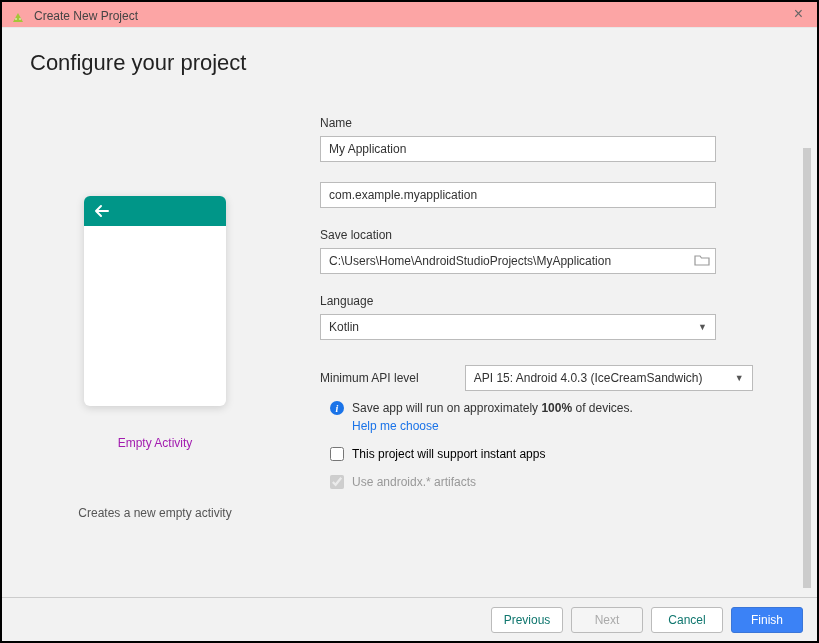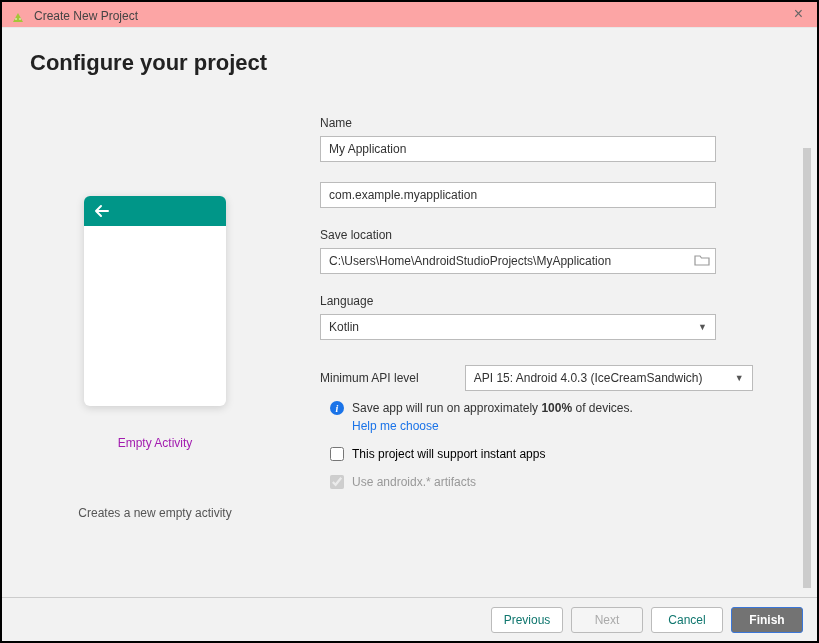--- a/index.html
+++ b/index.html
@@ -30,21 +30,21 @@
       cursor: pointer;
       padding: 0 6px;
     }
     .content {
       padding: 22px 28px 0 28px;
       height: 570px;
       position: relative;
     }
     .page-title {
       font-size: 22px;
-      font-weight: 700;
+      font-weight: 400;
       color: #222;
       margin-bottom: 40px;
     }
     .scrollbar {
       position: absolute;
       right: 6px;
       top: 120px;
       width: 8px;
       height: 440px;
       background: #ccc;
@@ -195,24 +195,23 @@
       cursor: pointer;
       border-radius: 3px;
       color: #0f766e;
     }
     .btn:disabled {
       color: #aaa;
       background: #f5f5f5;
       cursor: default;
     }
     .btn.primary {
-      background: #737373;
+      background: #3b82f6;
       border-color: #3a76d8;
       color: #fff;
-      font-weight: bold;
     }
   </style>
 </head>
 <body>
 
 <div class="titlebar">
   <span class="android-icon">
     <svg width="16" height="12" viewBox="0 0 16 12">
         <path d="M3 11 L8 2 L13 11 Z" fill="#a4c639"></path>
         <circle cx="6" cy="8" r="0.8" fill="#fff"></circle>

